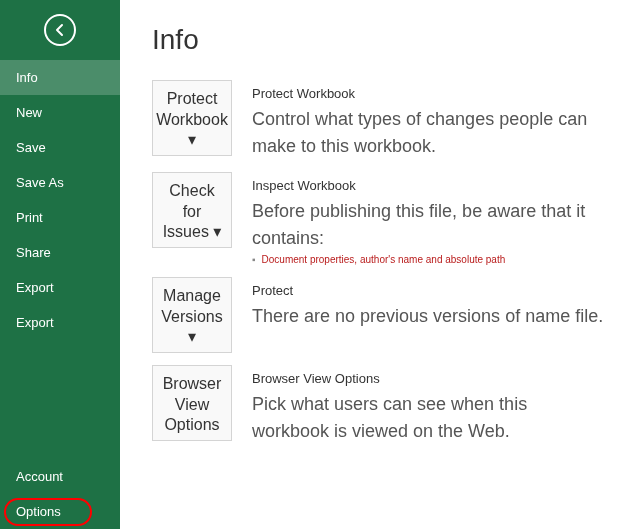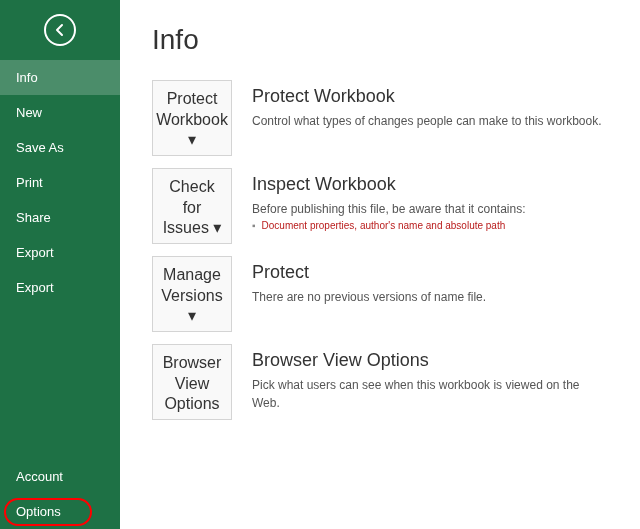--- a/index.html
+++ b/index.html
@@ -116,28 +116,28 @@
       padding: 6px;
       gap: 4px;
     }
 
     .info-text {
       flex: 1;
       padding-top: 6px;
     }
 
     .info-text h3 {
-      font-size: 18px;
+      font-size: 13px;
       font-weight: 500;
       color: #333;
       margin-bottom: 5px;
     }
 
     .info-text p {
-      font-size: 12px;
+      font-size: 18px;
       color: #555;
       line-height: 1.5;
     }
 
     .info-text ul {
       list-style: none;
       padding-left: 0;
     }
 
     .info-text ul li {
@@ -179,20 +179,23 @@
       </svg>
     </div>
   </div>
 
   <div class="sidebar-nav">
     <div class="sidebar-item active">
       <span>Info</span>
     </div>
     <div class="sidebar-item">
       <span>New</span>
+    </div>
+    <div class="sidebar-item">
+      <span>Save</span>
     </div>
     <div class="sidebar-item">
       <span>Save As</span>
     </div>
     <div class="sidebar-item">
       <span>Print</span>
     </div>
     <div class="sidebar-item">
       <span>Share</span>
     </div>

